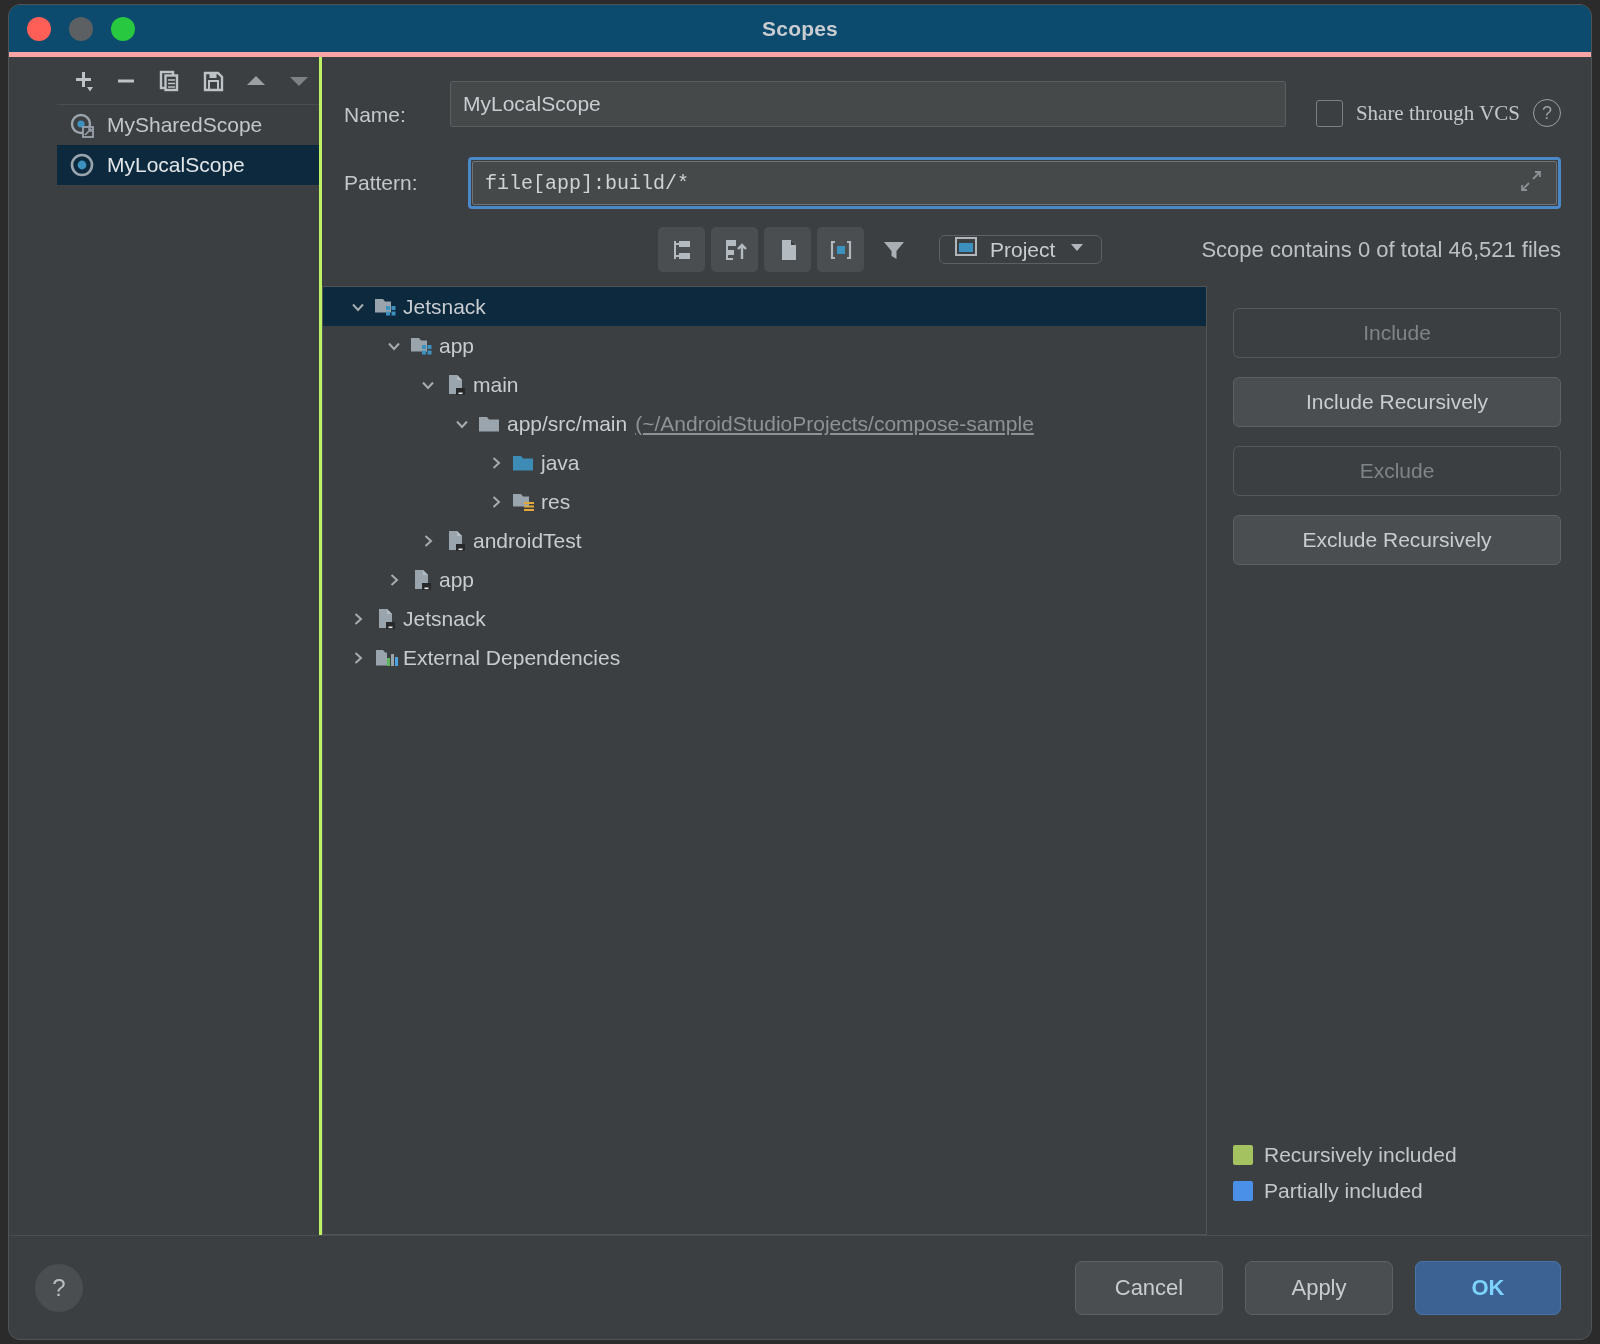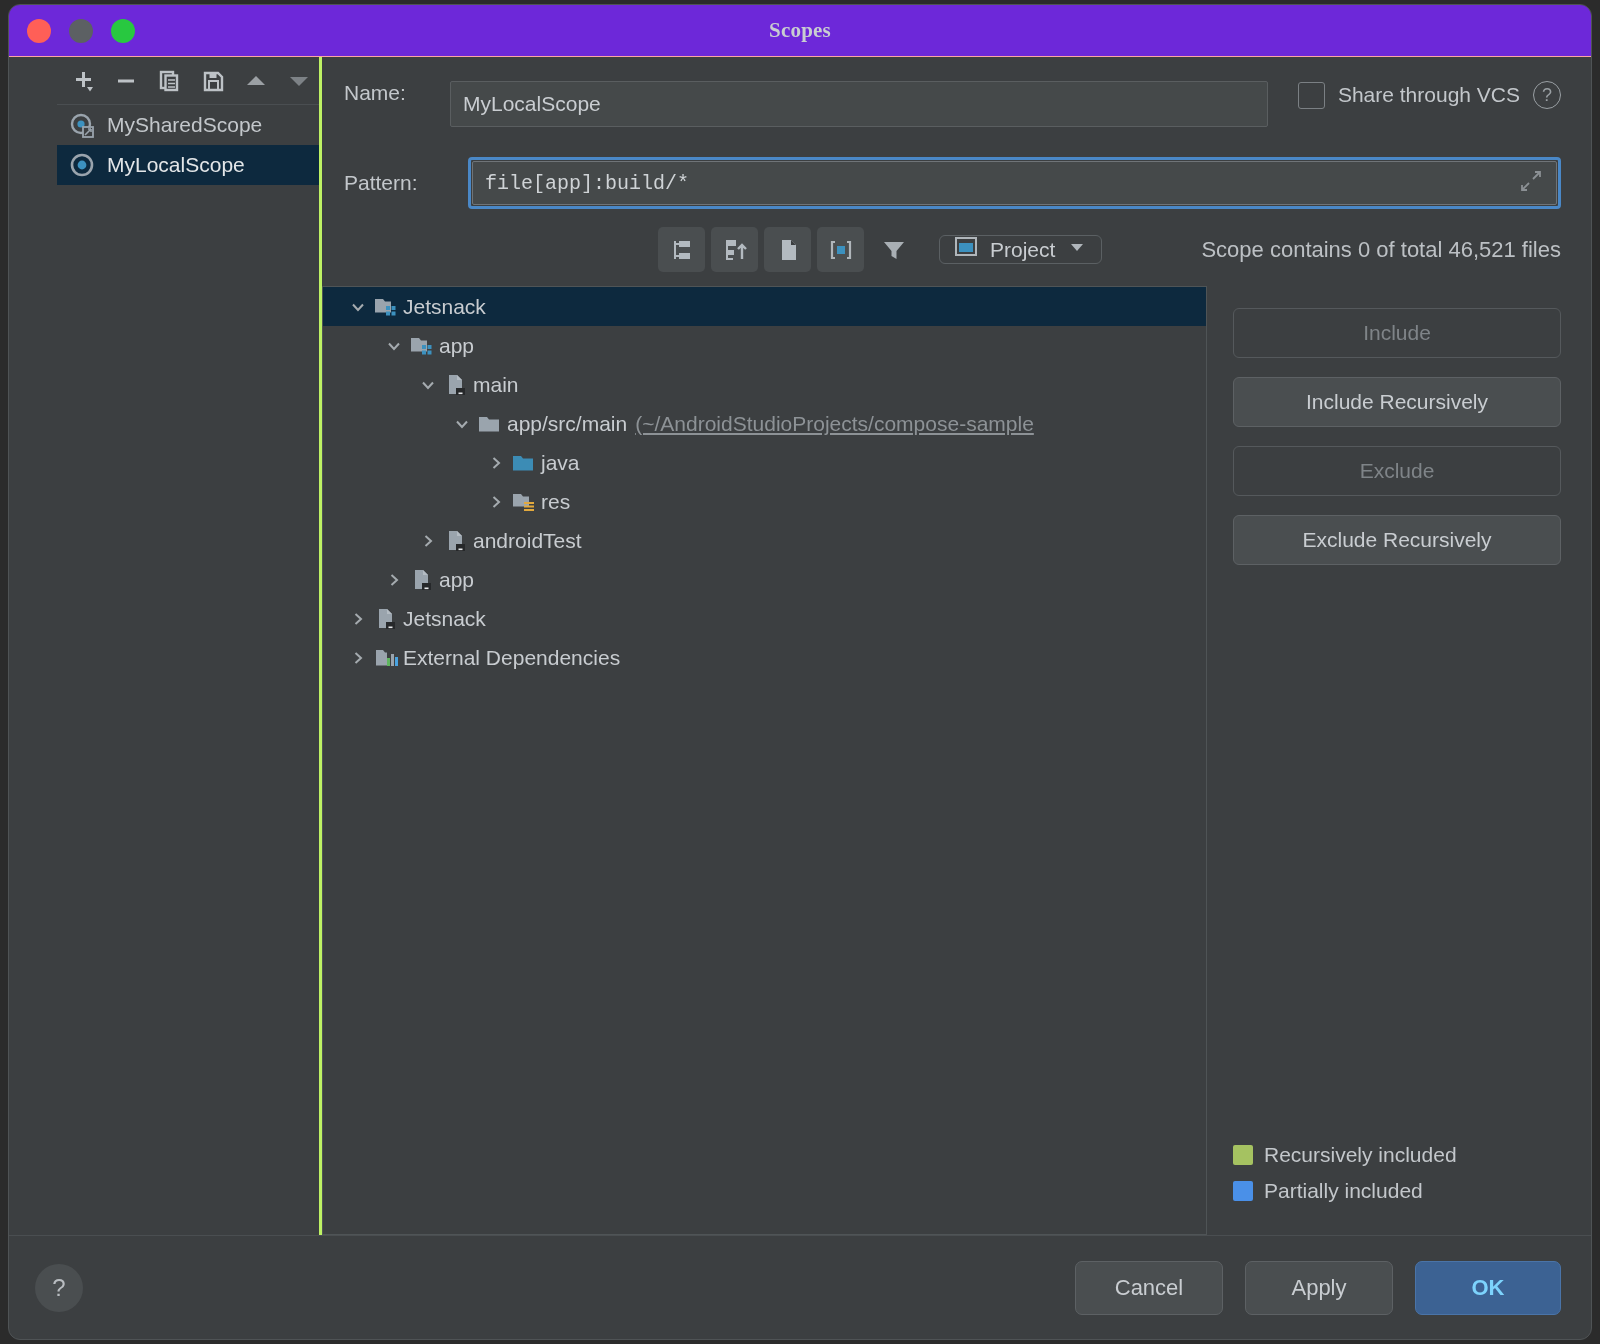--- a/index.html
+++ b/index.html
@@ -15,24 +15,24 @@
     width: 1584px; height: 1336px;
     background: #3c3f41;
     border-radius: 12px;
     border: 1px solid #4f5355;
     overflow: hidden;
     display: flex; flex-direction: column;
   }
   
   .titlebar {
     height: 52px; flex: 0 0 52px;
-    background: #6d28d9;
-    border-bottom: 1px solid #fca5a5;
+    background: #0c4a6e;
+    border-bottom: 5px solid #fca5a5;
     position: relative;
-    display: flex; align-items: center; font-family: Liberation Serif, serif;
+    display: flex; align-items: center;
   }
   .traffic { display: flex; gap: 18px; margin-left: 18px; }
   .dot { width: 24px; height: 24px; border-radius: 50%; }
   .dot.close { background: #ff5f57; }
   .dot.min   { background: #5c6063; }
   .dot.max   { background: #28c840; }
   .title-text {
     position: absolute; left: 0; right: 0; text-align: center;
     font-size: 21px; font-weight: bold; color: #c9cdd1;
     letter-spacing: .2px; pointer-events: none;
@@ -62,36 +62,36 @@
     height: 40px; display: flex; align-items: center; gap: 10px;
     padding-left: 10px; font-size: 21px; color: #c3c7cb;
   }
   .scope-row.selected { background: #0d293e; color: #e3e6e8; }
   
   .rightpane {
     flex: 1; display: flex; flex-direction: column;
     padding: 0; min-width: 0;
     background: #3c3f41;
   }
-  .field-row { display: flex; align-items: flex-start; padding: 0 30px 8px 22px; }
+  .field-row { display: flex; align-items: flex-end; padding: 0 30px 8px 22px; }
   .field-label {
     font-size: 21px; color: #c3c7cb; width: 106px; flex: 0 0 106px;
   }
   .name-input {
     flex: 1; height: 46px; background: #45494a;
     border: 1px solid #5a5e60; color: #c9cdd1;
     font-size: 21px; font-family: "Liberation Sans", sans-serif;
     padding: 0 12px; outline: none; border-radius: 2px;
   }
   .vcs-wrap { display: flex; align-items: center; gap: 13px; margin-left: 30px; }
   .checkbox {
     width: 27px; height: 27px; border: 1px solid #7b8084;
     background: #3c3f41; border-radius: 3px;
   }
-  .vcs-label { font-size: 21px; color: #c3c7cb; white-space: nowrap; }
+  .vcs-label { font-size: 21px; color: #c3c7cb; white-space: nowrap; font-family: Liberation Serif, serif; }
   .help-circle {
     width: 28px; height: 28px; border-radius: 50%;
     border: 1.6px solid #9aa0a4; color: #9aa0a4;
     font-size: 18px; display: flex; align-items: center; justify-content: center;
   }
   
   .pattern-row { display: flex; align-items: center; padding: 22px 30px 0 22px; gap: 18px; }
   .pattern-focus {
     flex: 1; border: 3px solid #4a88c7; border-radius: 4px;
     padding: 1px; position: relative;

